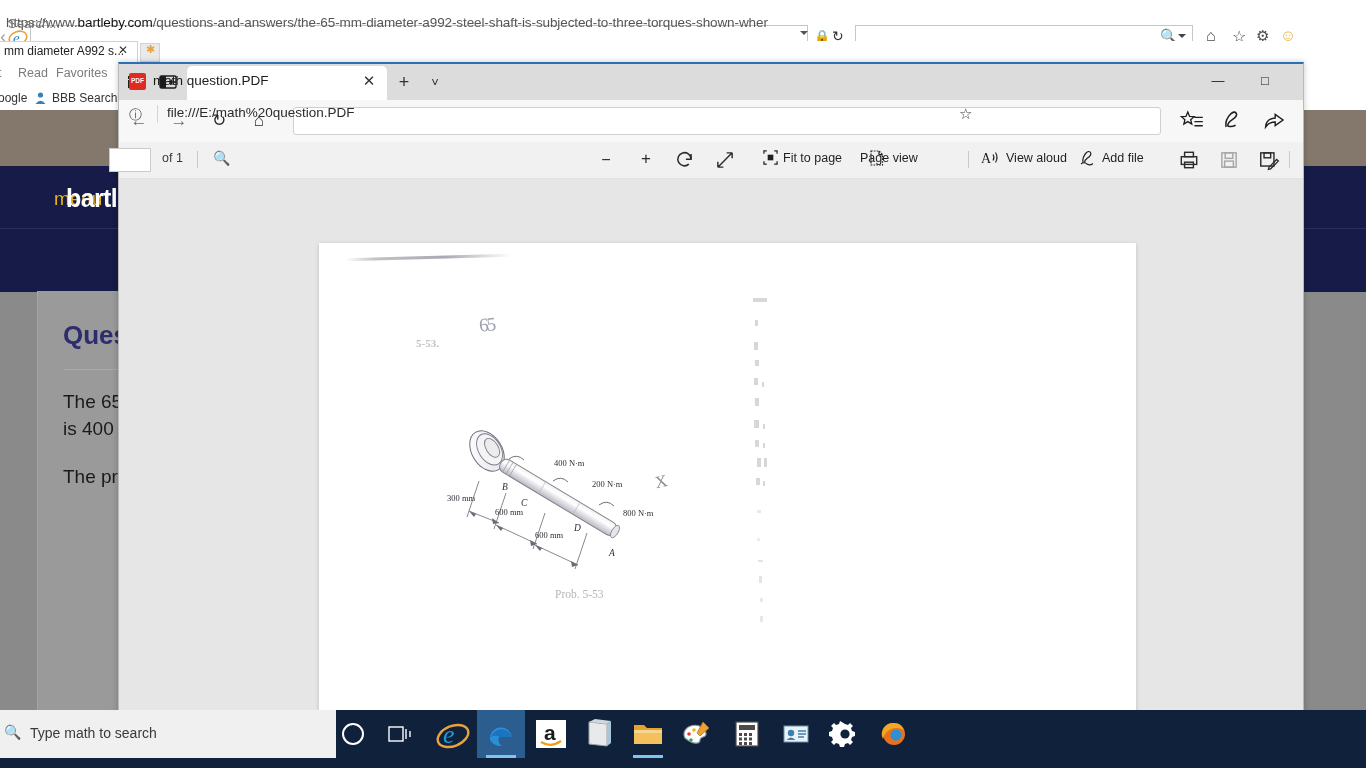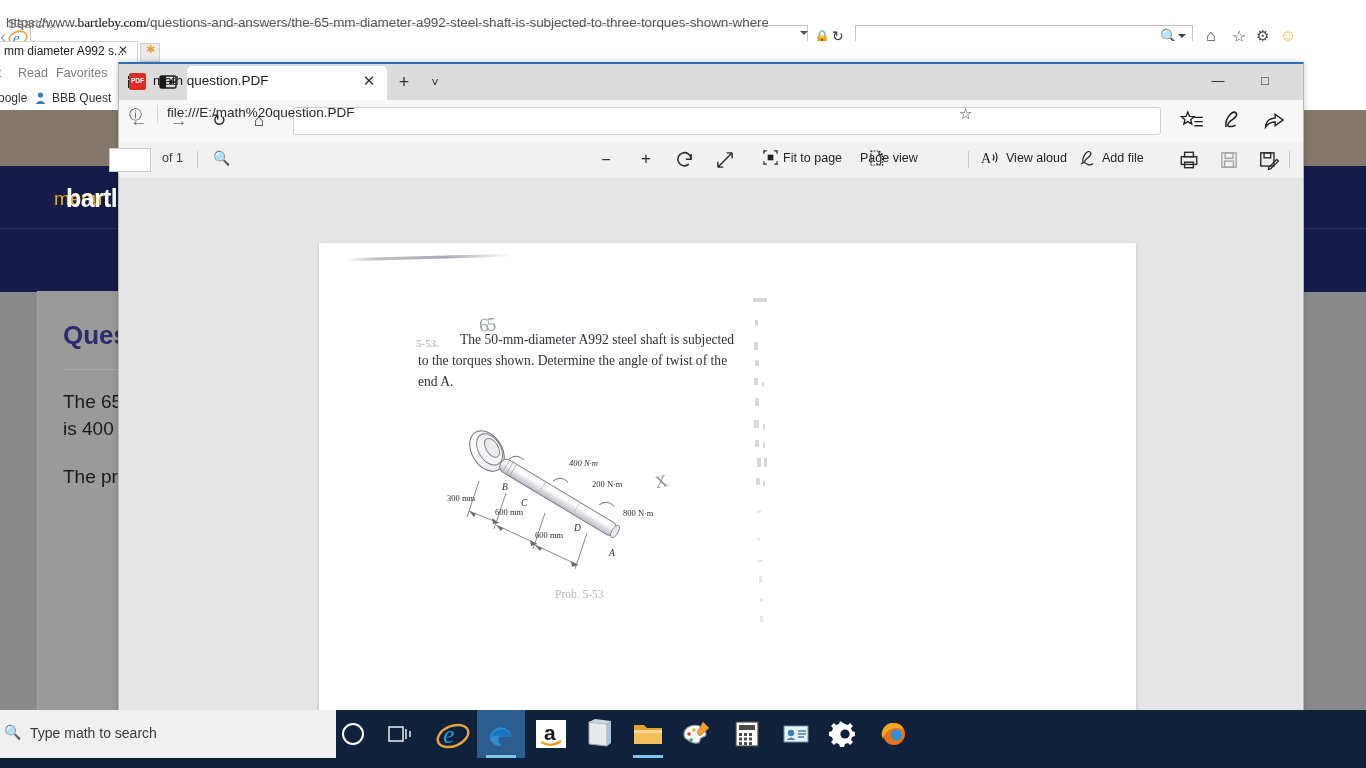--- a/index.html
+++ b/index.html
@@ -9,21 +9,21 @@
     background:#ffffff;
     -webkit-font-smoothing:antialiased;
   }
   
   #ie-window{position:absolute;left:0;top:0;width:1366px;height:710px;background:#ffffff;}
   #ie-navbar{position:absolute;left:0;top:12px;width:1366px;height:26px;}
   #ie-back{position:absolute;left:-8px;top:14px;width:22px;height:22px;color:#9a9a9a;font-size:17px;line-height:22px;text-align:center;}
   #ie-ielogo{position:absolute;left:8px;top:15px;width:20px;height:20px;}
   #ie-urlbox{position:absolute;left:30px;top:13px;width:778px;height:24px;border:1px solid #c6c6c6;background:#fff;box-sizing:border-box;}
   #ie-url{position:absolute;left:6px;top:3px;font-size:13.5px;color:#565656;white-space:nowrap;overflow:hidden;width:762px;letter-spacing:-0.1px;}
-  #ie-url .dark{color:#111;font-family:Liberation Serif, serif;}
+  #ie-url .dark{color:#111;}
   #ie-url-caret{position:absolute;left:800px;top:19px;width:0;height:0;border-left:4px solid transparent;border-right:4px solid transparent;border-top:4px solid #555;}
   #ie-lock{position:absolute;left:814px;top:17px;font-size:13px;color:#333;}
   #ie-refresh{position:absolute;left:832px;top:16px;font-size:14px;color:#333;}
   #ie-searchbox{position:absolute;left:855px;top:13px;width:338px;height:24px;border:1px solid #c6c6c6;background:#fff;box-sizing:border-box;}
   #ie-searchtext{position:absolute;left:8px;top:4px;font-size:13px;color:#777;}
   #ie-search-magn{position:absolute;left:1160px;top:16px;font-size:14px;color:#333;}
   #ie-search-caret{position:absolute;left:1178px;top:22px;width:0;height:0;border-left:4px solid transparent;border-right:4px solid transparent;border-top:4px solid #444;}
   .ie-righticon{position:absolute;top:15px;font-size:16px;color:#4a4a4a;}
   
   #ie-tabstrip{position:absolute;left:0;top:41px;width:1366px;height:21px;background:#ffffff;border-bottom:1px solid #d8d8d8;}
@@ -169,21 +169,21 @@
     <div class="ie-menu" style="left:18px;">Read</div>
     <div class="ie-menu" style="left:56px;">Favorites</div>
   </div>
 
   <div id="ie-favbar">
     <div class="ie-fav" style="left:-2px;">oogle</div>
     <svg id="ie-fav-icon" viewBox="0 0 13 14">
       <circle cx="6.5" cy="4" r="2.6" fill="#3a7fb5"></circle>
       <path d="M1.5 13 Q6.5 6.5 11.5 13 Z" fill="#3a7fb5"></path>
     </svg>
-    <div class="ie-fav" style="left:52px;">BBB Quest</div>
+    <div class="ie-fav" style="left:52px;">BBB Search</div>
   </div>
 
   <div id="ie-page">
     <div id="bartleby-topstrip"></div>
     <div id="bartleby-header">
       <div id="bartleby-menu">menu</div>
       <div id="bartleby-logo">bartleby</div>
     </div>
     <div id="bartleby-subheader"></div>
     <div id="bartleby-body">
@@ -308,25 +308,20 @@
     <div id="pdf-sep3"></div>
   </div>
 
   <div id="pdf-viewport">
     <div id="pdf-page">
 
       <div id="scanline"></div>
       <div id="scan-hand">65</div>
 
       <div id="prob-num">5-53.</div>
-      <div id="prob-text">
-        <span class="ind"></span><span>The 50-mm-diameter A992 steel shaft is subjected</span>
-        <span>to the torques shown. Determine the angle of twist of the</span>
-        <span>end A.</span>
-      </div>
 
       <div id="right-artifacts">
         <div class="arti" style="left:2px;top:0px;width:14px;height:4px;"></div>
         <div class="arti" style="left:4px;top:22px;width:3px;height:6px;"></div>
         <div class="arti" style="left:3px;top:44px;width:4px;height:8px;"></div>
         <div class="arti" style="left:4px;top:62px;width:4px;height:6px;"></div>
         <div class="arti" style="left:3px;top:80px;width:4px;height:7px;"></div>
         <div class="arti" style="left:11px;top:84px;width:2px;height:5px;"></div>
         <div class="arti" style="left:4px;top:100px;width:4px;height:8px;"></div>
         <div class="arti" style="left:3px;top:122px;width:5px;height:8px;"></div>
@@ -396,21 +391,21 @@
           </g>
 
           <g stroke="#5f5f6b" stroke-width="0.9" fill="none">
             <path d="M60 34 q8 -6 15 1"></path>
             <path d="M104 56 q8 -6 15 1"></path>
             <path d="M150 80 q8 -6 15 1"></path>
           </g>
         </svg>
 
         
-        <div class="fig-txt" style="left:120px;top:33px;font-size:8.5px;font-style:italic;">400 N·m</div>
+        <div class="fig-txt" style="left:105px;top:33px;font-size:8.5px;">400 N·m</div>
         <div class="fig-txt" style="left:143px;top:54px;font-size:8.5px;">200 N·m</div>
         <div class="fig-txt" style="left:174px;top:83px;font-size:8.5px;">800 N·m</div>
         <div id="scribble">X</div>
 
         <div class="fig-txt fig-ital" style="left:53px;top:57px;font-size:9.5px;">B</div>
         <div class="fig-txt fig-ital" style="left:72px;top:73px;font-size:9.5px;">C</div>
         <div class="fig-txt fig-ital" style="left:125px;top:98px;font-size:9.5px;">D</div>
         <div class="fig-txt fig-ital" style="left:160px;top:123px;font-size:9.5px;">A</div>
 
         <div class="fig-txt" style="left:-2px;top:68px;font-size:8.5px;">300 mm</div>

